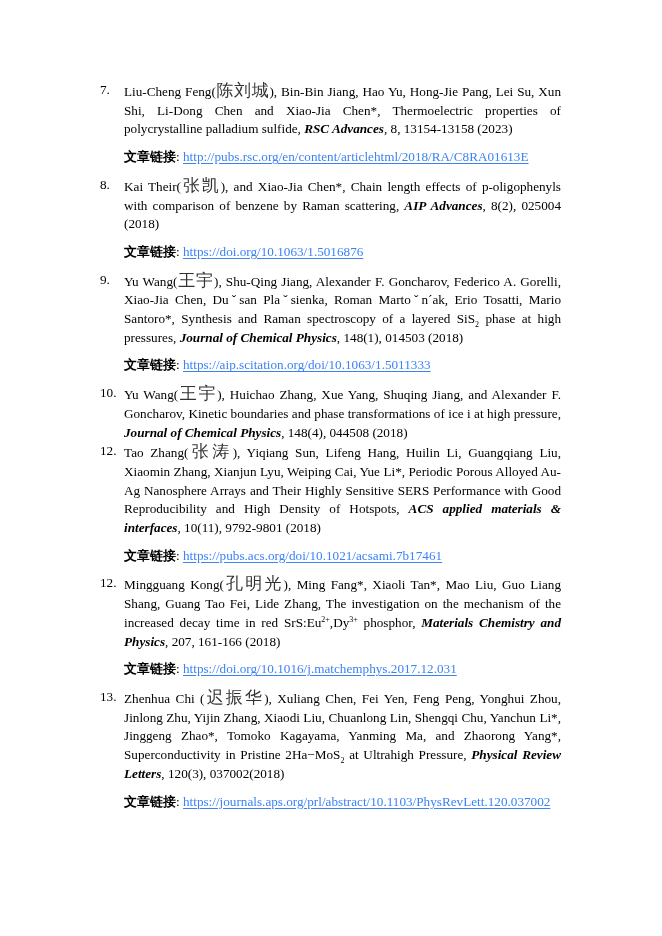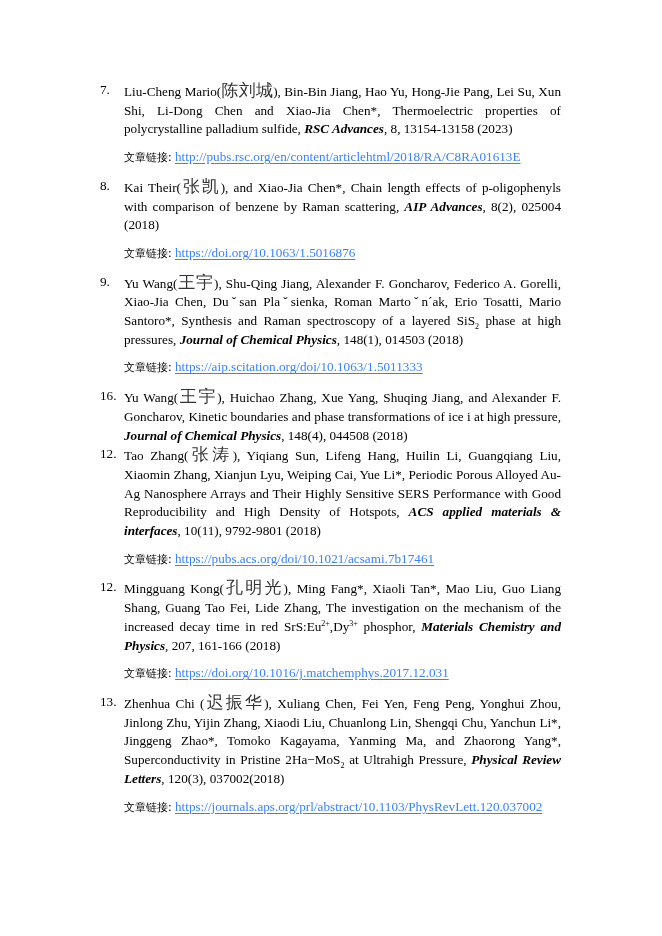--- a/index.html
+++ b/index.html
@@ -62,59 +62,59 @@
   .link-line {
     margin-left: 124px;
     font-size: 13.2px;
     line-height: 18.7px;
     margin-top: 9px;
     margin-bottom: 9px;
     white-space: nowrap;
   }
   .link-label {
     font-family: "DejaVu Sans", sans-serif;
-    font-weight: normal;
-    font-size: 11px;
+    font-weight: bold;
+    font-size: 13px;
   }
   .link-url {
     color: #3b82f6;
     text-decoration: underline;
     text-underline-offset: 2px;
   }
   sub, sup {
     font-size: 8px;
     line-height: 0;
   }
 </style>
 </head>
 <body>
 
 <div class="page">
   <div class="ref-list">
 
     <div class="ref">
       <span class="ref-num">7.</span>
-      <div class="ref-body"><span>Liu-Cheng Mario(</span><span class="cjk">陈刘城</span><span>), Bin-Bin Jiang, Hao Yu, Hong-Jie Pang,   Lei Su, Xun Shi, Li-Dong Chen and Xiao-Jia Chen*, Thermoelectric properties of polycrystalline palladium sulfide, </span><span class="journal">RSC Advances</span><span>, 8, 13154-13158 (2023)</span></div>
+      <div class="ref-body"><span>Liu-Cheng Feng(</span><span class="cjk">陈刘城</span><span>), Bin-Bin Jiang, Hao Yu, Hong-Jie Pang,   Lei Su, Xun Shi, Li-Dong Chen and Xiao-Jia Chen*, Thermoelectric properties of polycrystalline palladium sulfide, </span><span class="journal">RSC Advances</span><span>, 8, 13154-13158 (2023)</span></div>
       <div class="link-line"><span class="link-label">文章链接</span><span>: </span><a class="link-url">http://pubs.rsc.org/en/content/articlehtml/2018/RA/C8RA01613E</a></div>
     </div>
 
     <div class="ref">
       <span class="ref-num">8.</span>
       <div class="ref-body"><span>Kai Their(</span><span class="cjk">张凯</span><span>), and Xiao-Jia Chen*, Chain length effects of p-oligophenyls with comparison of benzene by Raman scattering, </span><span class="journal">AIP Advances</span><span>, 8(2), 025004 (2018)</span></div>
       <div class="link-line"><span class="link-label">文章链接</span><span>: </span><a class="link-url">https://doi.org/10.1063/1.5016876</a></div>
     </div>
 
     <div class="ref">
       <span class="ref-num">9.</span>
       <div class="ref-body"><span>Yu Wang(</span><span class="cjk">王宇</span><span>), Shu-Qing Jiang, Alexander F. Goncharov, Federico A. Gorelli, Xiao-Jia Chen, Duˇsan Plaˇsienka, Roman Martoˇn´ak, Erio Tosatti, Mario Santoro*, Synthesis and Raman spectroscopy of a layered SiS</span><sub>2</sub><span> phase at high pressures, </span><span class="journal">Journal of Chemical Physics</span><span>, 148(1), 014503 (2018)</span></div>
       <div class="link-line"><span class="link-label">文章链接</span><span>: </span><a class="link-url">https://aip.scitation.org/doi/10.1063/1.5011333</a></div>
     </div>
 
     <div class="ref">
-      <span class="ref-num">16.</span>
+      <span class="ref-num">10.</span>
       <div class="ref-body"><span>Yu Wang(</span><span class="cjk">王宇</span><span>), Huichao Zhang, Xue Yang, Shuqing Jiang, and Alexander F. Goncharov, Kinetic boundaries and phase transformations of ice i at high pressure, </span><span class="journal">Journal of Chemical Physics</span><span>, 148(4), 044508 (2018)</span></div>
     </div>
 
     <div class="ref">
       <span class="ref-num">12.</span>
       <div class="ref-body"><span>Tao Zhang(</span><span class="cjk">张涛</span><span>), Yiqiang Sun, Lifeng Hang, Huilin Li, Guangqiang Liu, Xiaomin Zhang, Xianjun Lyu, Weiping Cai, Yue Li*, Periodic Porous Alloyed Au-Ag Nanosphere Arrays and Their Highly Sensitive SERS Performance with Good Reproducibility and High Density of Hotspots, </span><span class="journal">ACS applied materials &amp; interfaces</span><span>, 10(11), 9792-9801 (2018)</span></div>
       <div class="link-line"><span class="link-label">文章链接</span><span>: </span><a class="link-url">https://pubs.acs.org/doi/10.1021/acsami.7b17461</a></div>
     </div>
 
     <div class="ref">

